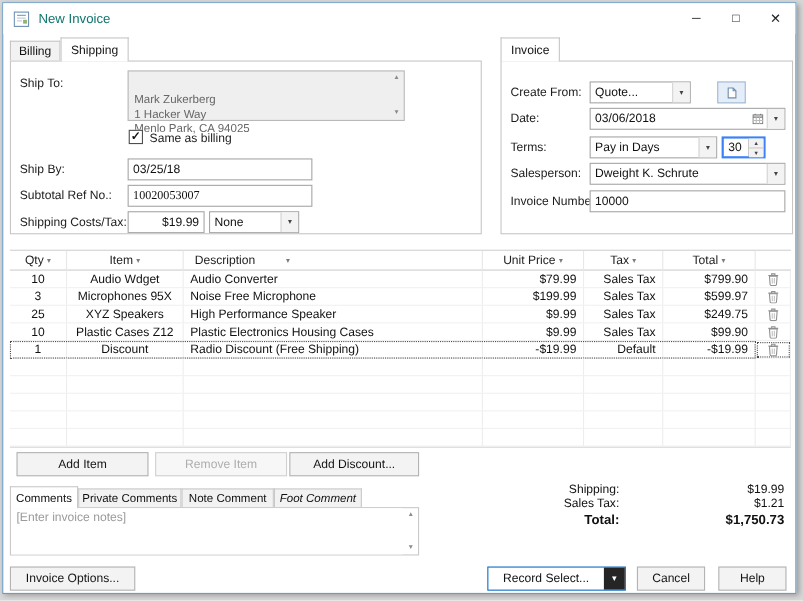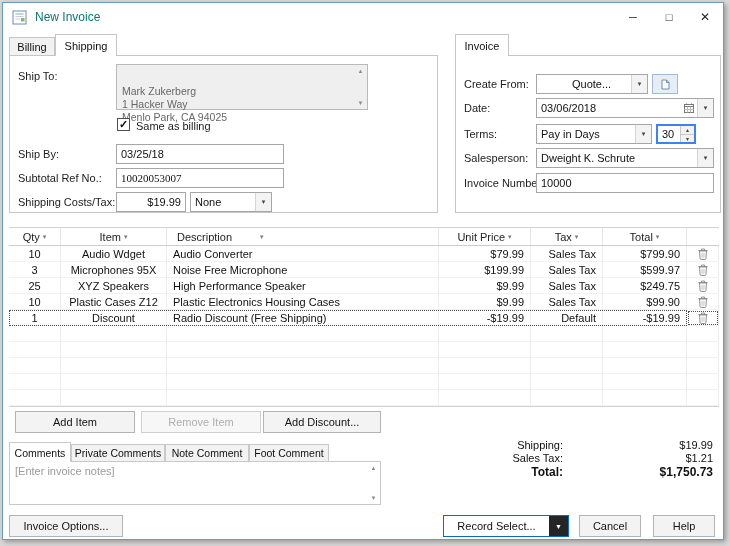--- a/index.html
+++ b/index.html
@@ -136,21 +136,21 @@
     <input class="tin r" style="left: 106px; top: 136px; width: 70px;" value="$19.99">
     <div class="combo" style="left:180px; top:136px; width:82px;">
       <span class="combo-text">None</span>
       <span class="combo-arrow">▾</span>
     </div>
   </div>
 
   <div class="tab active" style="left:452px; width:54px;">Invoice</div>
   <div class="panel" style="left:452px; top:52px; width:266px; height:158px;">
     <span class="lbl" style="left:8px; top:22px;">Create From:</span>
-    <div class="combo" style="left:80px; top:18px; width:112px;padding-left:31px;">
+    <div class="combo" style="left:80px; top:18px; width:92px;">
       <span class="combo-text">Quote...</span>
       <span class="combo-arrow">▾</span>
     </div>
     <div class="side-btn" style="left:196px; top:18px; width:26px;">
       <svg width="9" height="11" viewBox="0 0 9 11">
           <path d="M1 1h4.5L8 3.5V10H1z" fill="#fff" stroke="#6f8cae"></path>
           <path d="M5.5 1v2.5H8" fill="none" stroke="#6f8cae"></path>
         </svg>
     </div>
 
@@ -380,21 +380,21 @@
       </div>
   </div>
 
   <div class="btn" style="left:12px; top:408px; width:120px;">Add Item</div>
   <div class="btn disabled" style="left:138px; top:408px; width:120px;">Remove Item</div>
   <div class="btn" style="left:260px; top:408px; width:118px;">Add Discount...</div>
 
   <div class="ctab active" style="left:6px; width:62px;">Comments</div>
   <div class="ctab" style="left:68px; width:94px;">Private Comments</div>
   <div class="ctab" style="left:162px; width:84px;">Note Comment</div>
-  <div class="ctab" style="left:246px; width:80px;">Foot Comment</div>
+  <div class="ctab" style="left:246px; width:80px;font-style:italic;">Foot Comment</div>
 
   <div class="comments">
     <textarea class="notes" placeholder="[Enter invoice notes]" style=""></textarea>
     <div class="vscroll">
       <span>▲</span>
       <span>▼</span>
     </div>
   </div>
 
   <div class="totals">

